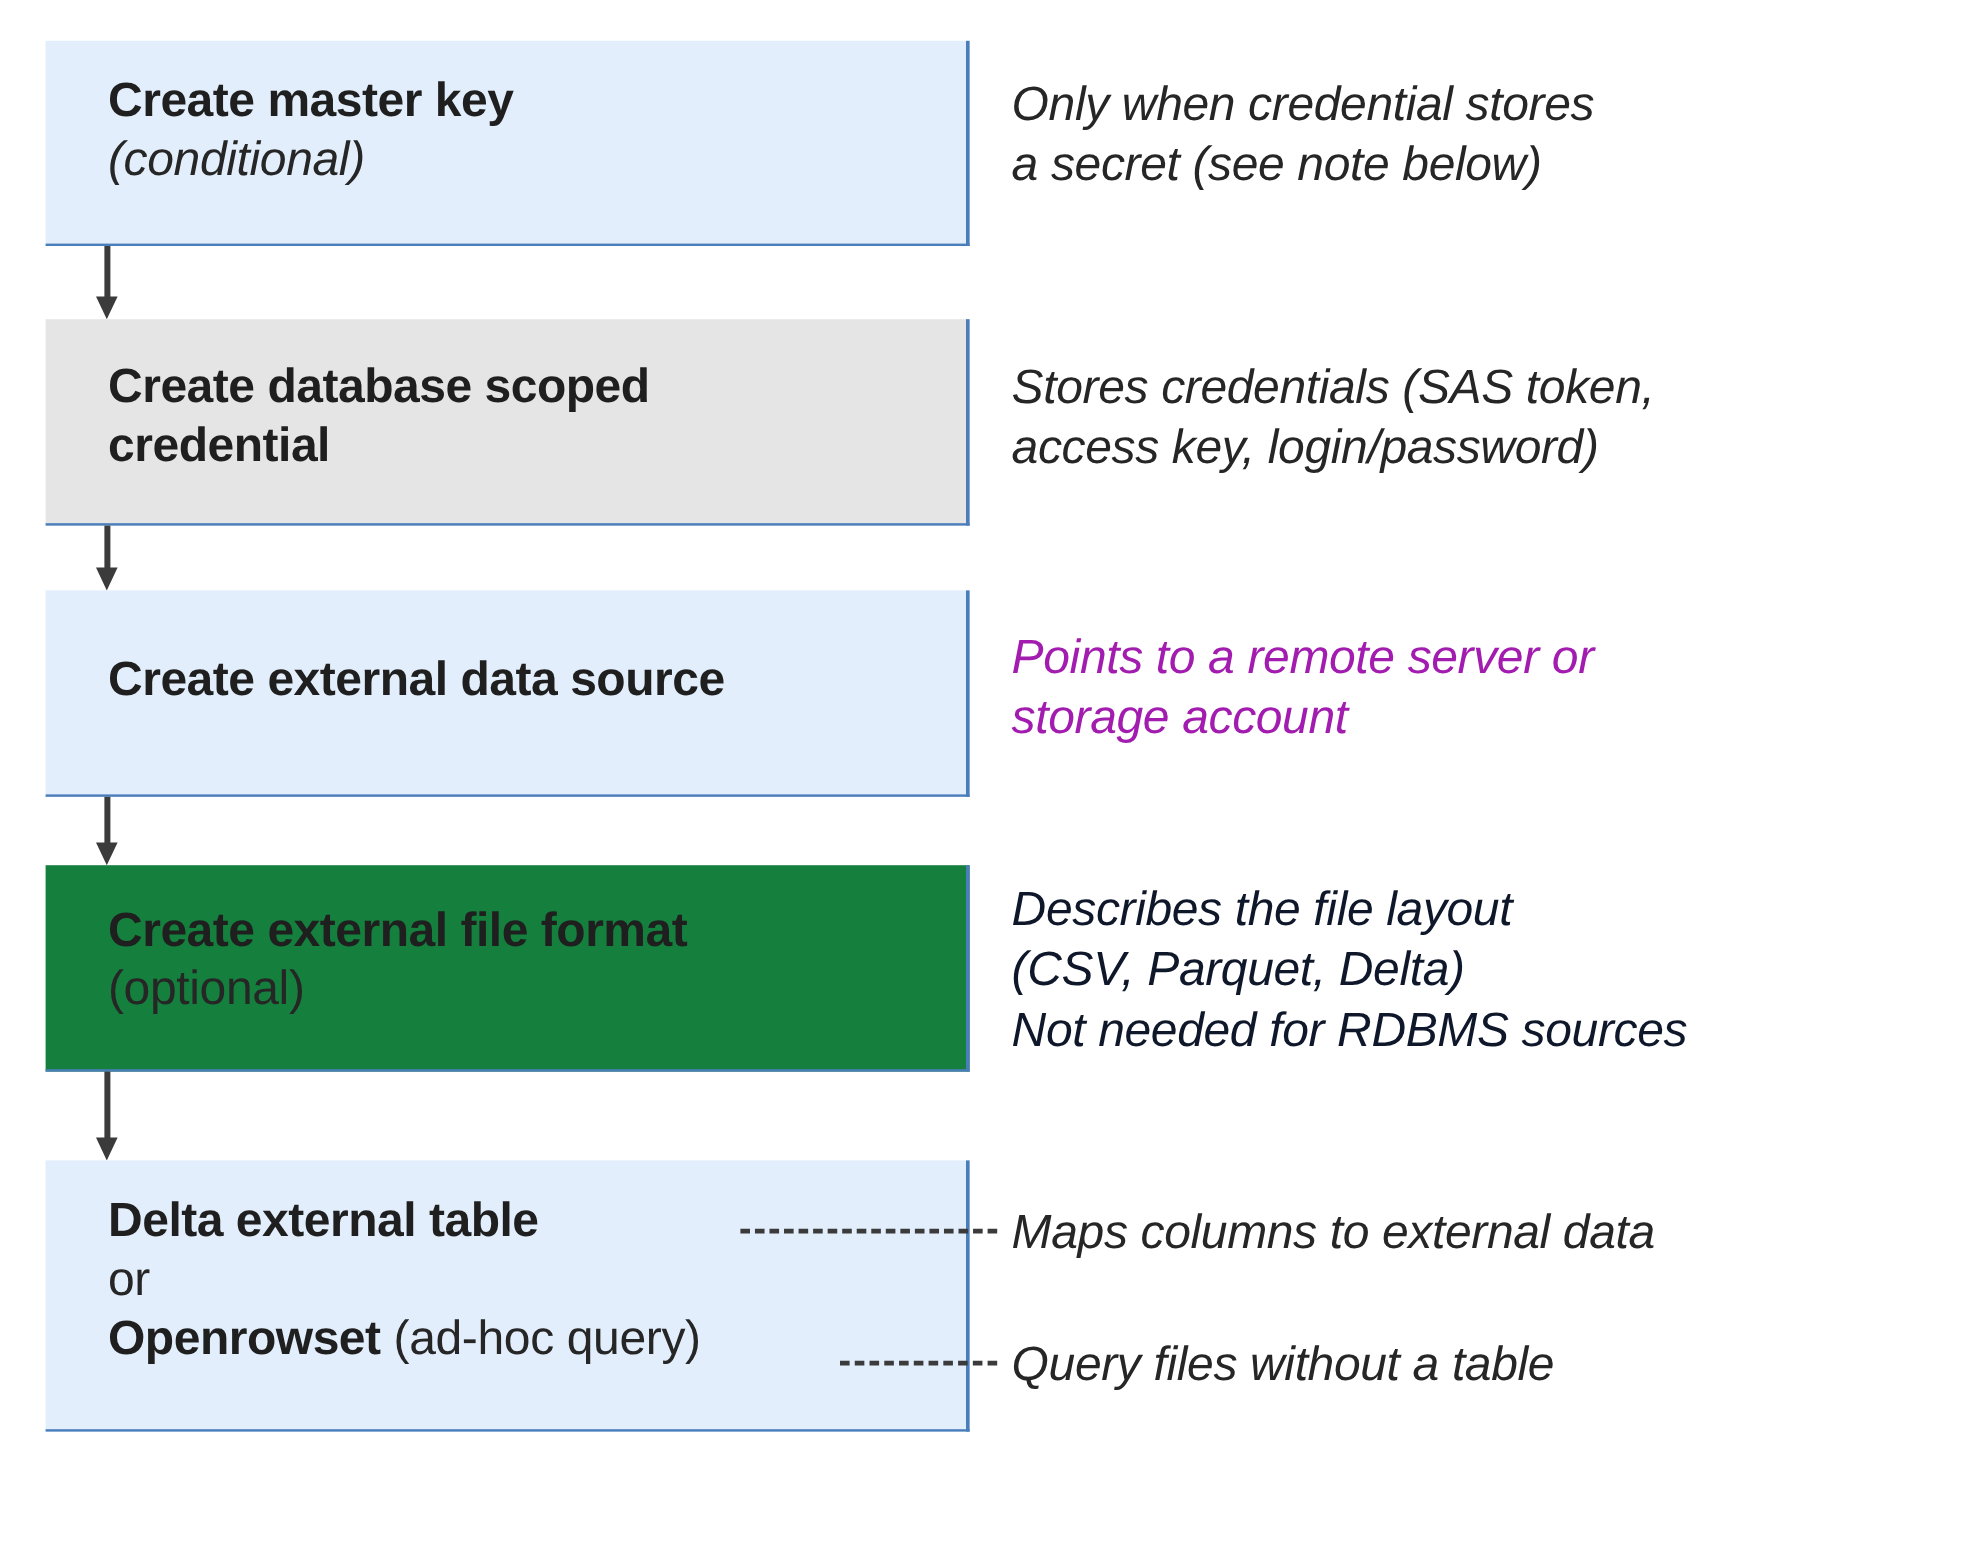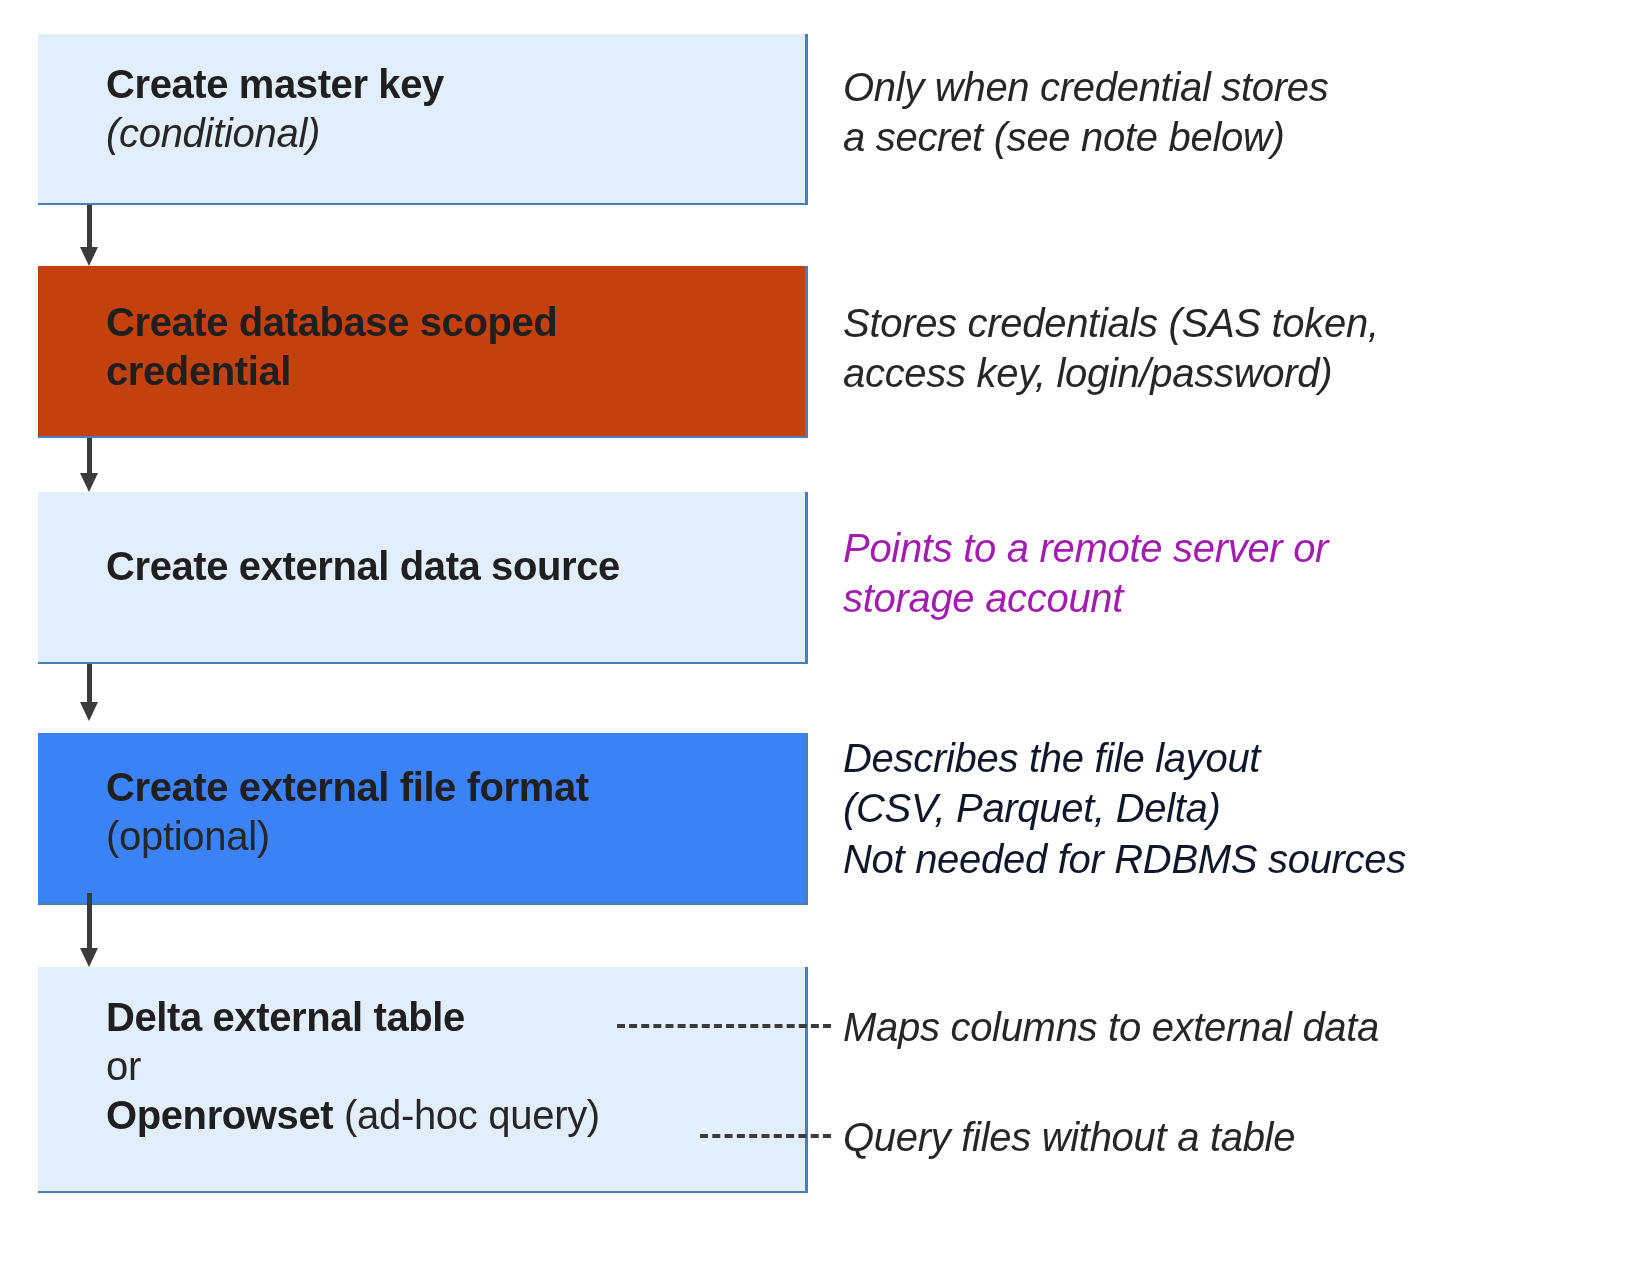--- a/index.html
+++ b/index.html
@@ -27,21 +27,21 @@
     left: 38px;
     width: 770px;
     background: #e2eefb;
     border-right: 3px solid #4a7ebb;
     border-bottom: 2px solid #4a7ebb;
     box-sizing: border-box;
     padding: 0;
   }
   .box-inner {
     position: absolute;
-    left: 68px;
+    left: 52px;
     right: 14px;
   }
   .b-title {
     font-weight: bold;
     font-size: 40px;
     line-height: 1.22;
     letter-spacing: -0.4px;
     color: #1f1f1f;
     white-space: pre-line;
   }
@@ -144,21 +144,21 @@
     </div>
   </div>
   <div class="note" id="note-1" style="color: rgb(38, 38, 38);">Only when credential stores
 a secret (see note below)</div>
 
   <div class="arrow" id="arrow-1">
     <div class="shaft" style="background: rgb(59, 59, 59);"></div>
       <div class="head" style="border-top-color: rgb(59, 59, 59);"></div>
   </div>
 
-  <div class="box" id="box-2" style="background: #c2410c; border-right-color: rgb(74, 126, 187); border-bottom-color: rgb(74, 126, 187);">
+  <div class="box" id="box-2" style="background: #e5e5e5; border-right-color: rgb(74, 126, 187); border-bottom-color: rgb(74, 126, 187);">
     <div class="box-inner">
       <div class="b-title">Create database scoped
 credential</div>
     </div>
   </div>
   <div class="note" id="note-2" style="color: rgb(38, 38, 38);">Stores credentials (SAS token,
 access key, login/password)</div>
 
   <div class="arrow" id="arrow-2">
     <div class="shaft" style="background: rgb(59, 59, 59);"></div>
@@ -171,21 +171,21 @@
     </div>
   </div>
   <div class="note" id="note-3" style="color: #a21caf;">Points to a remote server or
 storage account</div>
 
   <div class="arrow" id="arrow-3">
     <div class="shaft" style="background: rgb(59, 59, 59);"></div>
       <div class="head" style="border-top-color: rgb(59, 59, 59);"></div>
   </div>
 
-  <div class="box" id="box-4" style="background: #3b82f6; border-right-color: rgb(74, 126, 187); border-bottom-color: rgb(74, 126, 187); margin-top: 12px;">
+  <div class="box" id="box-4" style="background: #15803d; border-right-color: rgb(74, 126, 187); border-bottom-color: rgb(74, 126, 187);">
     <div class="box-inner">
       <div class="b-title">Create external file format</div>
       <div class="b-sub" style="color: rgb(38, 38, 38);">(optional)</div>
     </div>
   </div>
   <div class="note" id="note-4" style="color: #0f172a;">Describes the file layout
 (CSV, Parquet, Delta)
 Not needed for RDBMS sources</div>
 
   <div class="arrow" id="arrow-4">

